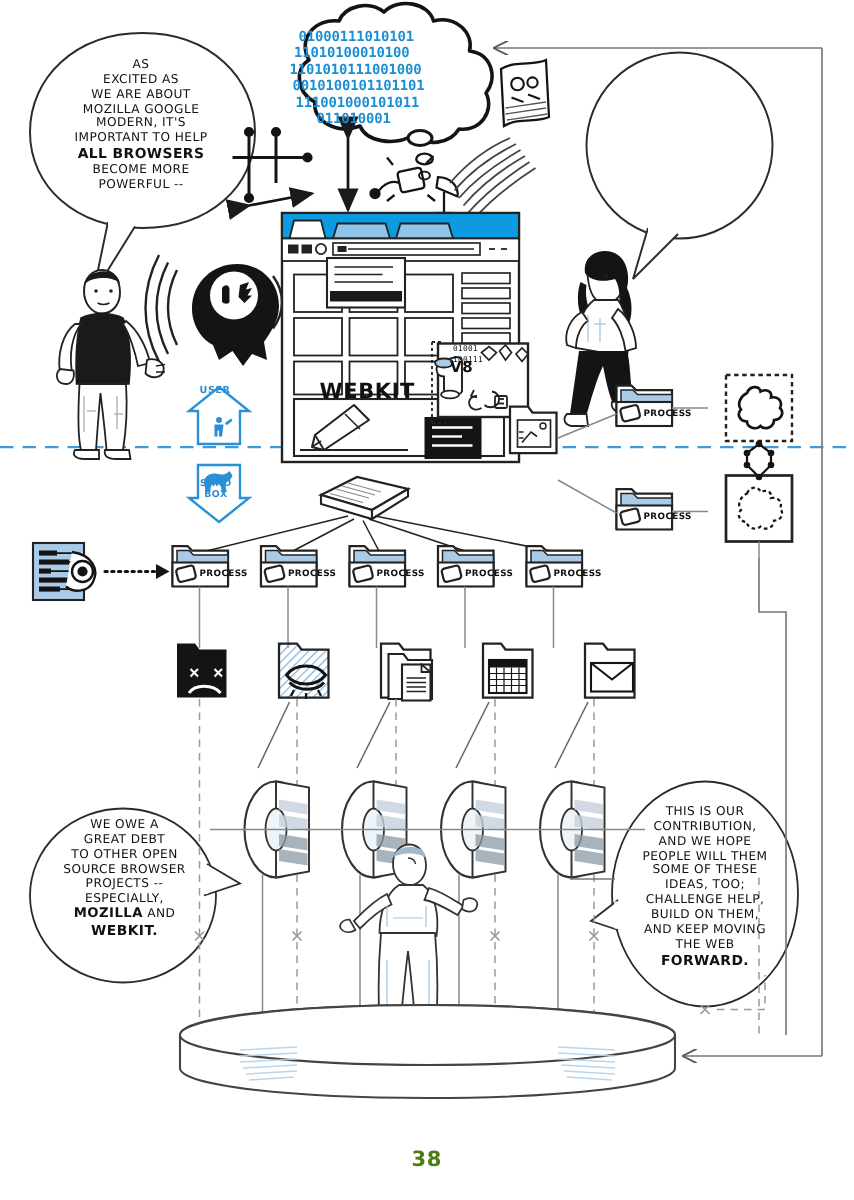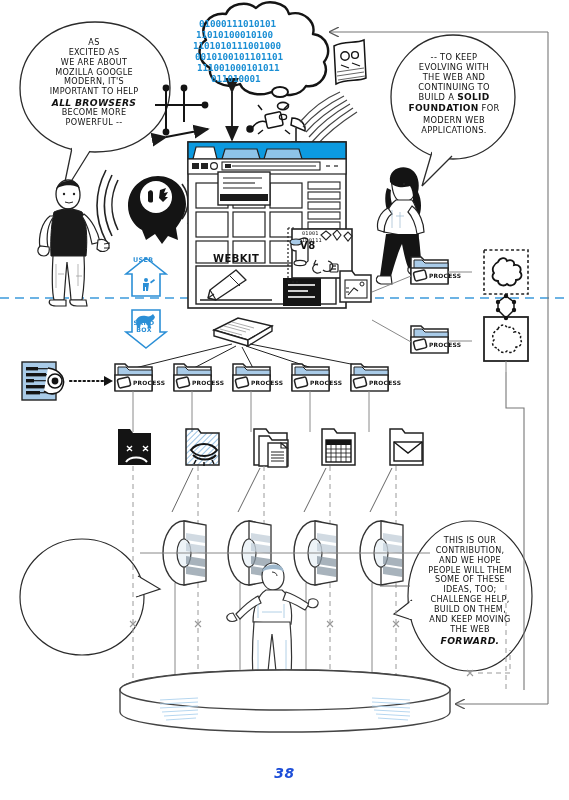--- a/index.html
+++ b/index.html
@@ -10,31 +10,31 @@
 
   
   .bubble-text{position:absolute;text-align:center;line-height:1.22;
       font-family:"DejaVu Sans","Liberation Sans",sans-serif;
       letter-spacing:.3px;color:#111;pointer-events:none;}
   .bb-1{left:24px;top:38px;width:140px;font-size:8.1px;}
   .bb-2{left:394px;top:52px;width:120px;font-size:8.3px;}
   .bb-3{left:24px;top:545px;width:118px;font-size:8.1px;}
   .bb-4{left:414px;top:536px;width:112px;font-size:8.1px;}
   .bubble-text b{font-weight:bold;font-size:1.09em;}
-  .bubble-text .big{font-weight:bold;font-size:1.14em;font-style:italic;}
+  .bubble-text .big{font-weight:bold;font-size:1.14em;}
 
   .lbl{position:absolute;font-weight:bold;letter-spacing:.4px;}
-  .webkit-lbl{left:213px;top:253px;font-size:10px;color:#111;}
+  .webkit-lbl{left:213px;top:253px;font-size:14px;color:#111;}
   .v8-lbl{left:300px;top:240px;font-size:10px;color:#111;}
   .proc-lbl{position:absolute;font-size:5.9px;font-weight:bold;letter-spacing:.25px;color:#111;}
   .user-lbl{position:absolute;left:133px;top:256px;font-size:6.4px;font-weight:bold;color:#2b8fd6;letter-spacing:.4px;}
   .sand-lbl{position:absolute;left:131px;top:320px;font-size:6.2px;font-weight:bold;color:#2b8fd6;
             letter-spacing:.4px;text-align:center;width:26px;line-height:1.05;}
   .pagenum{position:absolute;left:0;top:765px;width:569px;text-align:center;
-           font-size:14px;font-weight:bold;color:#1d4ed8;letter-spacing:.5px;font-style:italic;}
+           font-size:14px;font-weight:bold;color:#4d7c0f;letter-spacing:.5px;}
   .binary{font-family:"DejaVu Sans Mono","Liberation Mono",monospace;
           font-size:9.3px;font-weight:bold;fill:#1b8fd4;letter-spacing:-0.1px;}
   .bincode{position:absolute;left:302px;top:230px;width:36px;font-size:5.2px;line-height:1.25;
            font-family:"DejaVu Sans Mono",monospace;color:#111;letter-spacing:.2px;}
 </style>
 </head>
 <body>
 
 <div class="page">
 
@@ -676,31 +676,31 @@
     <div>EXCITED AS</div>
     <div>WE ARE ABOUT</div>
     <div>MOZILLA GOOGLE</div>
     <div>MODERN, IT'S</div>
     <div>IMPORTANT TO HELP</div>
     <div class="big">ALL BROWSERS</div>
     <div>BECOME MORE</div>
     <div>POWERFUL --</div>
   </div>
 
-  <div class="bubble-text bb-2">
-    <div>-- TO KEEP</div>
-    <div>EVOLVING WITH</div>
-    <div>THE WEB AND</div>
-    <div>CONTINUING TO</div>
-    <div><span>BUILD A </span><b>SOLID</b></div>
-    <div><b>FOUNDATION</b><span> FOR</span></div>
-    <div>MODERN WEB</div>
-    <div>APPLICATIONS.</div>
+
+  <div class="bubble-text bb-3">
+    <div>WE OWE A</div>
+    <div>GREAT DEBT</div>
+    <div>TO OTHER OPEN</div>
+    <div>SOURCE BROWSER</div>
+    <div>PROJECTS --</div>
+    <div>ESPECIALLY,</div>
+    <div><b>MOZILLA</b><span> AND</span></div>
+    <div class="big">WEBKIT.</div>
   </div>
-
 
   <div class="bubble-text bb-4">
     <div>THIS IS OUR</div>
     <div>CONTRIBUTION,</div>
     <div>AND WE HOPE</div>
     <div>PEOPLE WILL THEM</div>
     <div>SOME OF THESE</div>
     <div>IDEAS, TOO;</div>
     <div>CHALLENGE HELP,</div>
     <div>BUILD ON THEM,</div>

